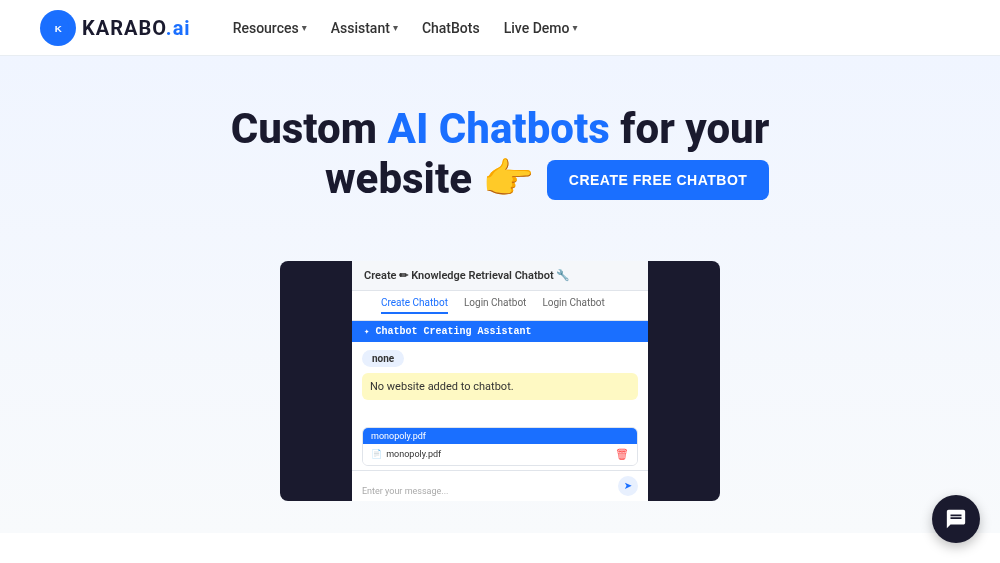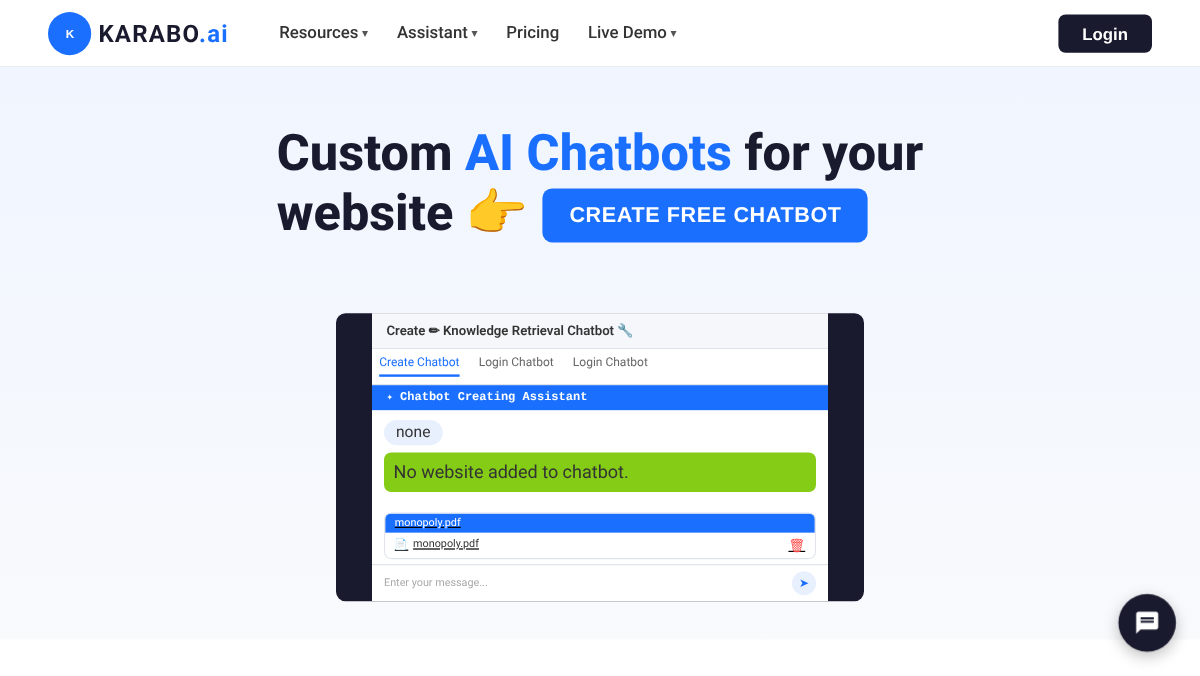--- a/index.html
+++ b/index.html
@@ -104,73 +104,73 @@
       line-height: 1.2;
       margin-bottom: 24px;
       max-width: 620px;
     }
     .hero-title .highlight {
       color: #1a6fff;
     }
     .hero-title-row2 {
       display: flex;
       align-items: center;
-      justify-content: flex-start;
+      justify-content: flex-end;
       gap: 12px;
       margin-top: 0px;
     }
     .cta-btn {
       background: #1a6fff;
       color: white;
       border: none;
       padding: 12px 22px;
       border-radius: 8px;
-      font-size: 18px;
+      font-size: 14px;
       font-weight: 700;
       cursor: pointer;
       letter-spacing: 0.5px;
       white-space: nowrap;
     }
 
     
     .video-container {
       width: 440px;
       height: 240px;
       background: #1a1a2e;
       border-radius: 8px;
       overflow: hidden;
       position: relative;
       margin-top: 8px;
     }
     .video-inner {
       position: absolute;
       top: 0; left: 50%;
       transform: translateX(-50%);
-      width: 380px;
+      width: 296px;
       height: 240px;
       background: #fff;
       border-radius: 0;
       display: flex;
       flex-direction: column;
     }
     .video-header {
       background: #f5f7fa;
       padding: 8px 12px;
       font-size: 11px;
       color: #333;
       font-weight: 600;
       border-bottom: 1px solid #e0e4ea;
       display: flex;
       align-items: center;
       gap: 4px;
     }
     .video-tabs {
       display: flex;
       gap: 16px;
-      padding: 6px 6px;
+      padding: 6px 29px;
       border-bottom: 1px solid #e0e4ea;
       background: #fff;
     }
     .video-tab {
       font-size: 10px;
       color: #666;
       padding-bottom: 4px;
     }
     .video-tab.active {
       color: #1a6fff;
@@ -196,40 +196,39 @@
       padding: 8px 10px;
       overflow: hidden;
       display: flex;
       flex-direction: column;
       gap: 6px;
       background: #fff;
     }
     .msg-pill {
       background: #e8f0fe;
       color: #333;
-      font-size: 13px;
+      font-size: 10px;
       padding: 3px 10px;
       border-radius: 12px;
       align-self: flex-start;
-      font-weight: 400;
+      font-weight: 700;
     }
     .msg-bubble {
-      background: #84cc16;
+      background: #fef9c3;
       color: #333;
-      font-size: 15px;
+      font-size: 11px;
       padding: 6px 8px;
       border-radius: 6px;
       line-height: 1.4;
     }
     .file-upload-area {
       margin: 4px 10px;
       border: 1px solid #e0e4ea;
       border-radius: 6px;
       overflow: hidden;
-      text-decoration: underline;
     }
     .file-upload-header {
       background: #1a6fff;
       color: white;
       font-size: 9px;
       padding: 3px 8px;
     }
     .file-upload-row {
       display: flex;
       align-items: center;
@@ -246,21 +245,21 @@
     }
     .delete-icon {
       color: #ff4444;
       font-size: 11px;
       cursor: pointer;
     }
     .chat-input-bar {
       border-top: 1px solid #e0e4ea;
       padding: 5px 10px;
       display: flex;
-      align-items: center;
+      align-items: flex-end;
       justify-content: space-between;
       background: #fff;
     }
     .chat-input-placeholder {
       font-size: 9px;
       color: #aaa;
     }
     .send-btn-icon {
       width: 20px;
       height: 20px;
@@ -329,29 +328,28 @@
     <div class="nav-links">
       <div class="nav-link">
         <span>Resources</span>
         <span class="chevron">▾</span>
       </div>
       <div class="nav-link">
         <span>Assistant</span>
         <span class="chevron">▾</span>
       </div>
       <div class="nav-link">
-        <span>Pricing</span>
+        <span>ChatBots</span>
       </div>
       <div class="nav-link">
         <span>Live Demo</span>
         <span class="chevron">▾</span>
       </div>
     </div>
   </div>
-  <button class="login-btn">Login</button>
 </nav>
 
 <section class="hero">
   <div class="hero-title">
     <span>Custom </span><span class="highlight">AI Chatbots</span><span> for your</span>
     <br>
     <div class="hero-title-row2">
       <span>website 👉</span>
       <button class="cta-btn">CREATE FREE CHATBOT</button>
     </div>

